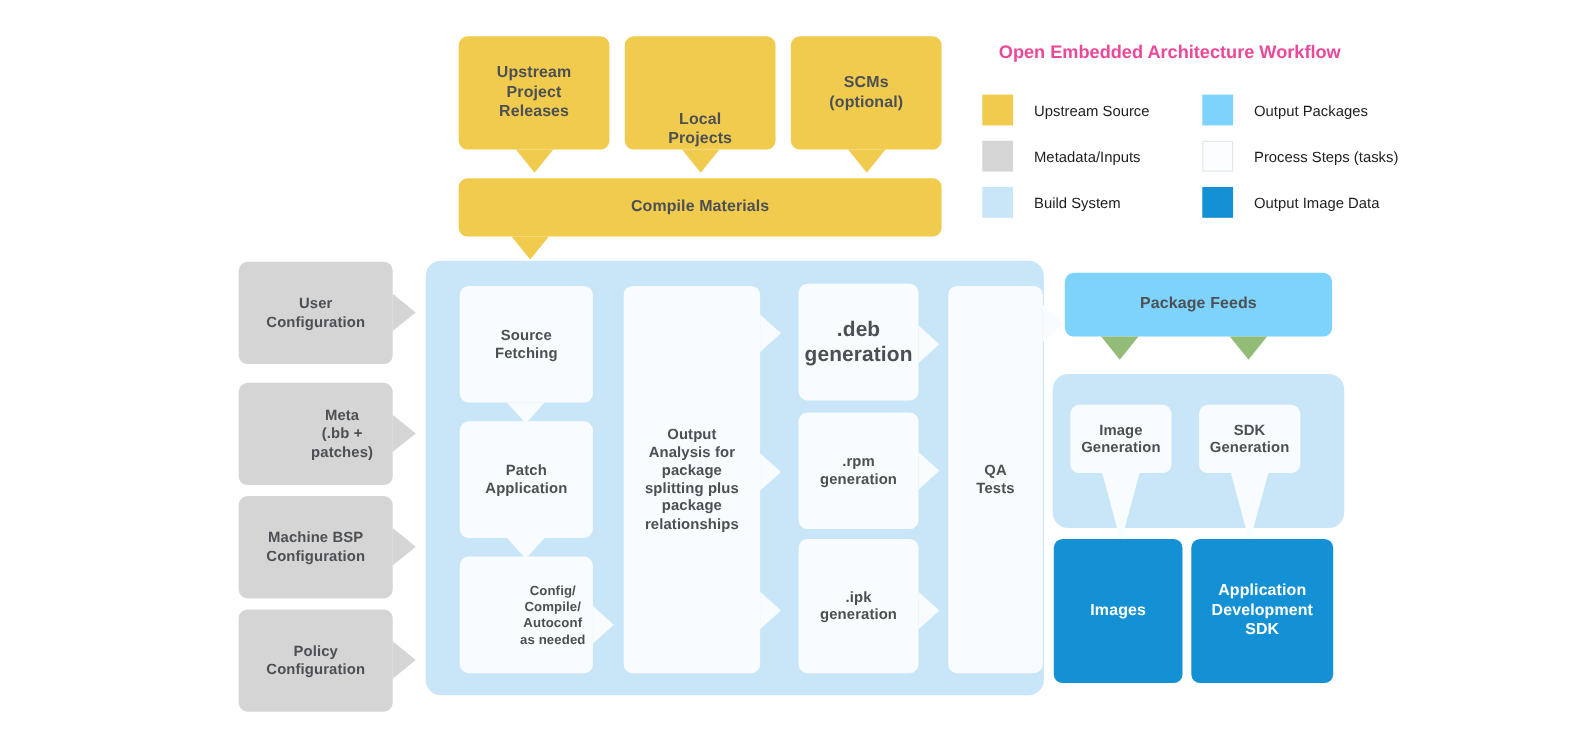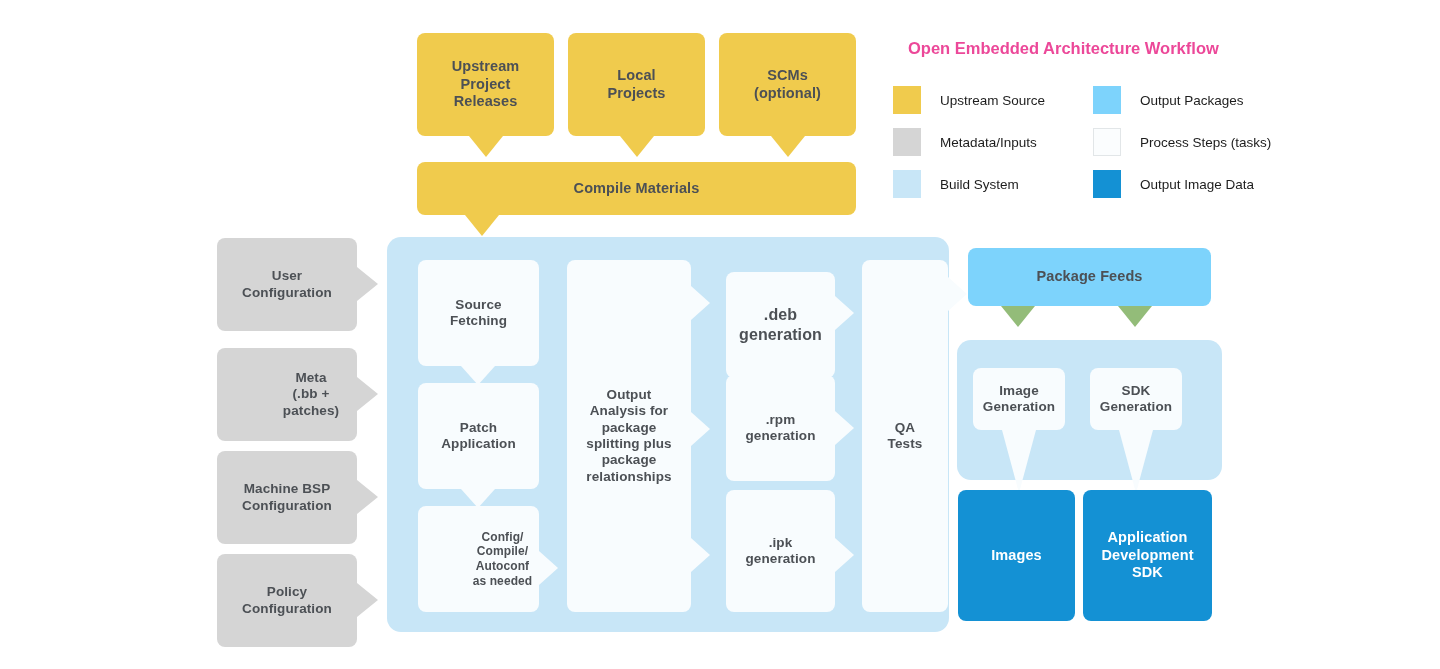--- a/index.html
+++ b/index.html
@@ -103,21 +103,21 @@
     </div>
   </div>
 
   <div class="node c-yellow" style="left:417px; top:33px; width:137px; height:103px; font-size:14.5px;">
     <span class="lbl">Upstream
 Project
 Releases</span>
   </div>
   <div class="tab tab-down t-yellow" style="left:469px; top:136px;"></div>
 
-  <div class="node c-yellow" style="left:568px; top:33px; width:137px; height:103px; font-size:14.5px;">
+  <div class="node c-yellow" style="left:568px; top:33px; width:137px; height:103px; font-size:14.5px;align-items:flex-end;">
     <span class="lbl">Local
 Projects</span>
   </div>
   <div class="tab tab-down t-yellow" style="left:620px; top:136px;"></div>
 
   <div class="node c-yellow" style="left:719px; top:33px; width:137px; height:103px; font-size:14.5px;">
     <span class="lbl">SCMs
 (optional)</span>
   </div>
   <div class="tab tab-down t-yellow" style="left:771px; top:136px;"></div>
@@ -179,21 +179,21 @@
 Analysis for
 package
 splitting plus
 package
 relationships</span>
   </div>
   <div class="tab tab-right t-white" style="left:691px; top:286px;"></div>
   <div class="tab tab-right t-white" style="left:691px; top:412px;"></div>
   <div class="tab tab-right t-white" style="left:691px; top:538px;"></div>
 
-  <div class="node c-white" style="left:726px; top:272px; width:109px; height:106px; font-size:16px;">
+  <div class="node c-white" style="left:726px; top:258px; width:109px; height:106px; font-size:19px;">
     <span class="lbl">.deb
 generation</span>
   </div>
   <div class="tab tab-right t-white" style="left:835px; top:296px;"></div>
 
   <div class="node c-white" style="left:726px; top:375px; width:109px; height:106px; font-size:13.5px;">
     <span class="lbl">.rpm
 generation</span>
   </div>
   <div class="tab tab-right t-white" style="left:835px; top:411px;"></div>

